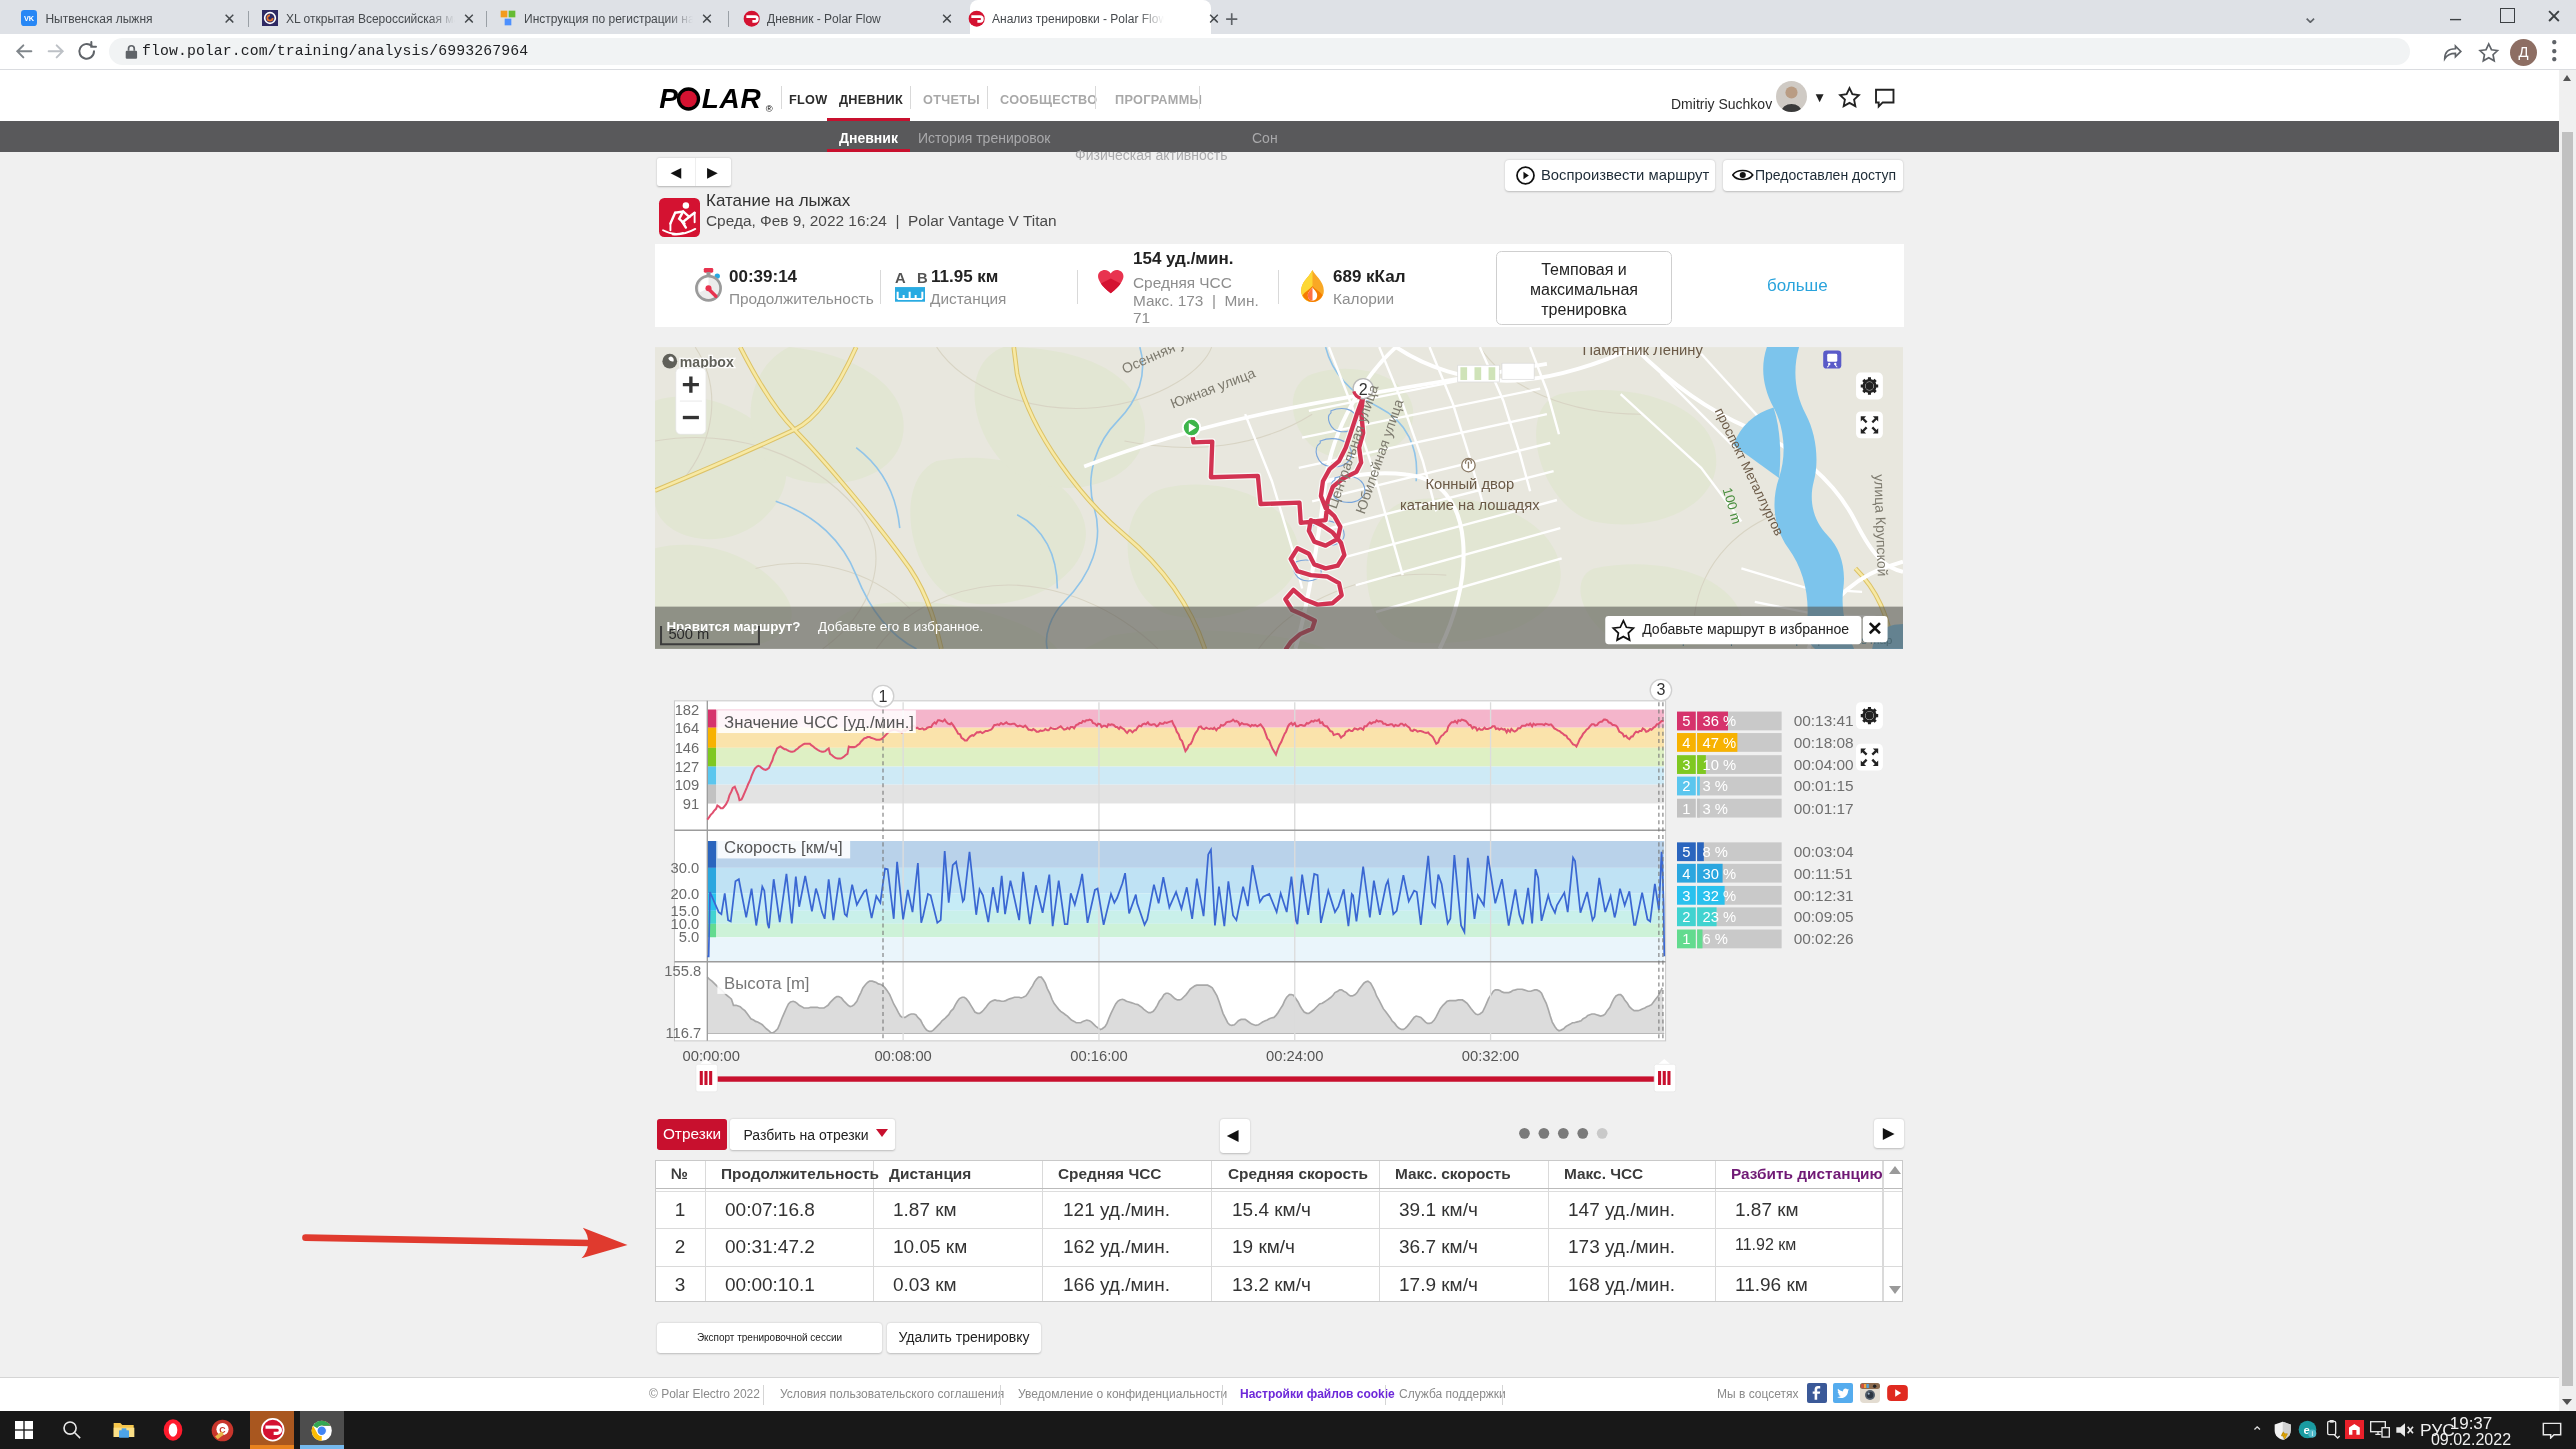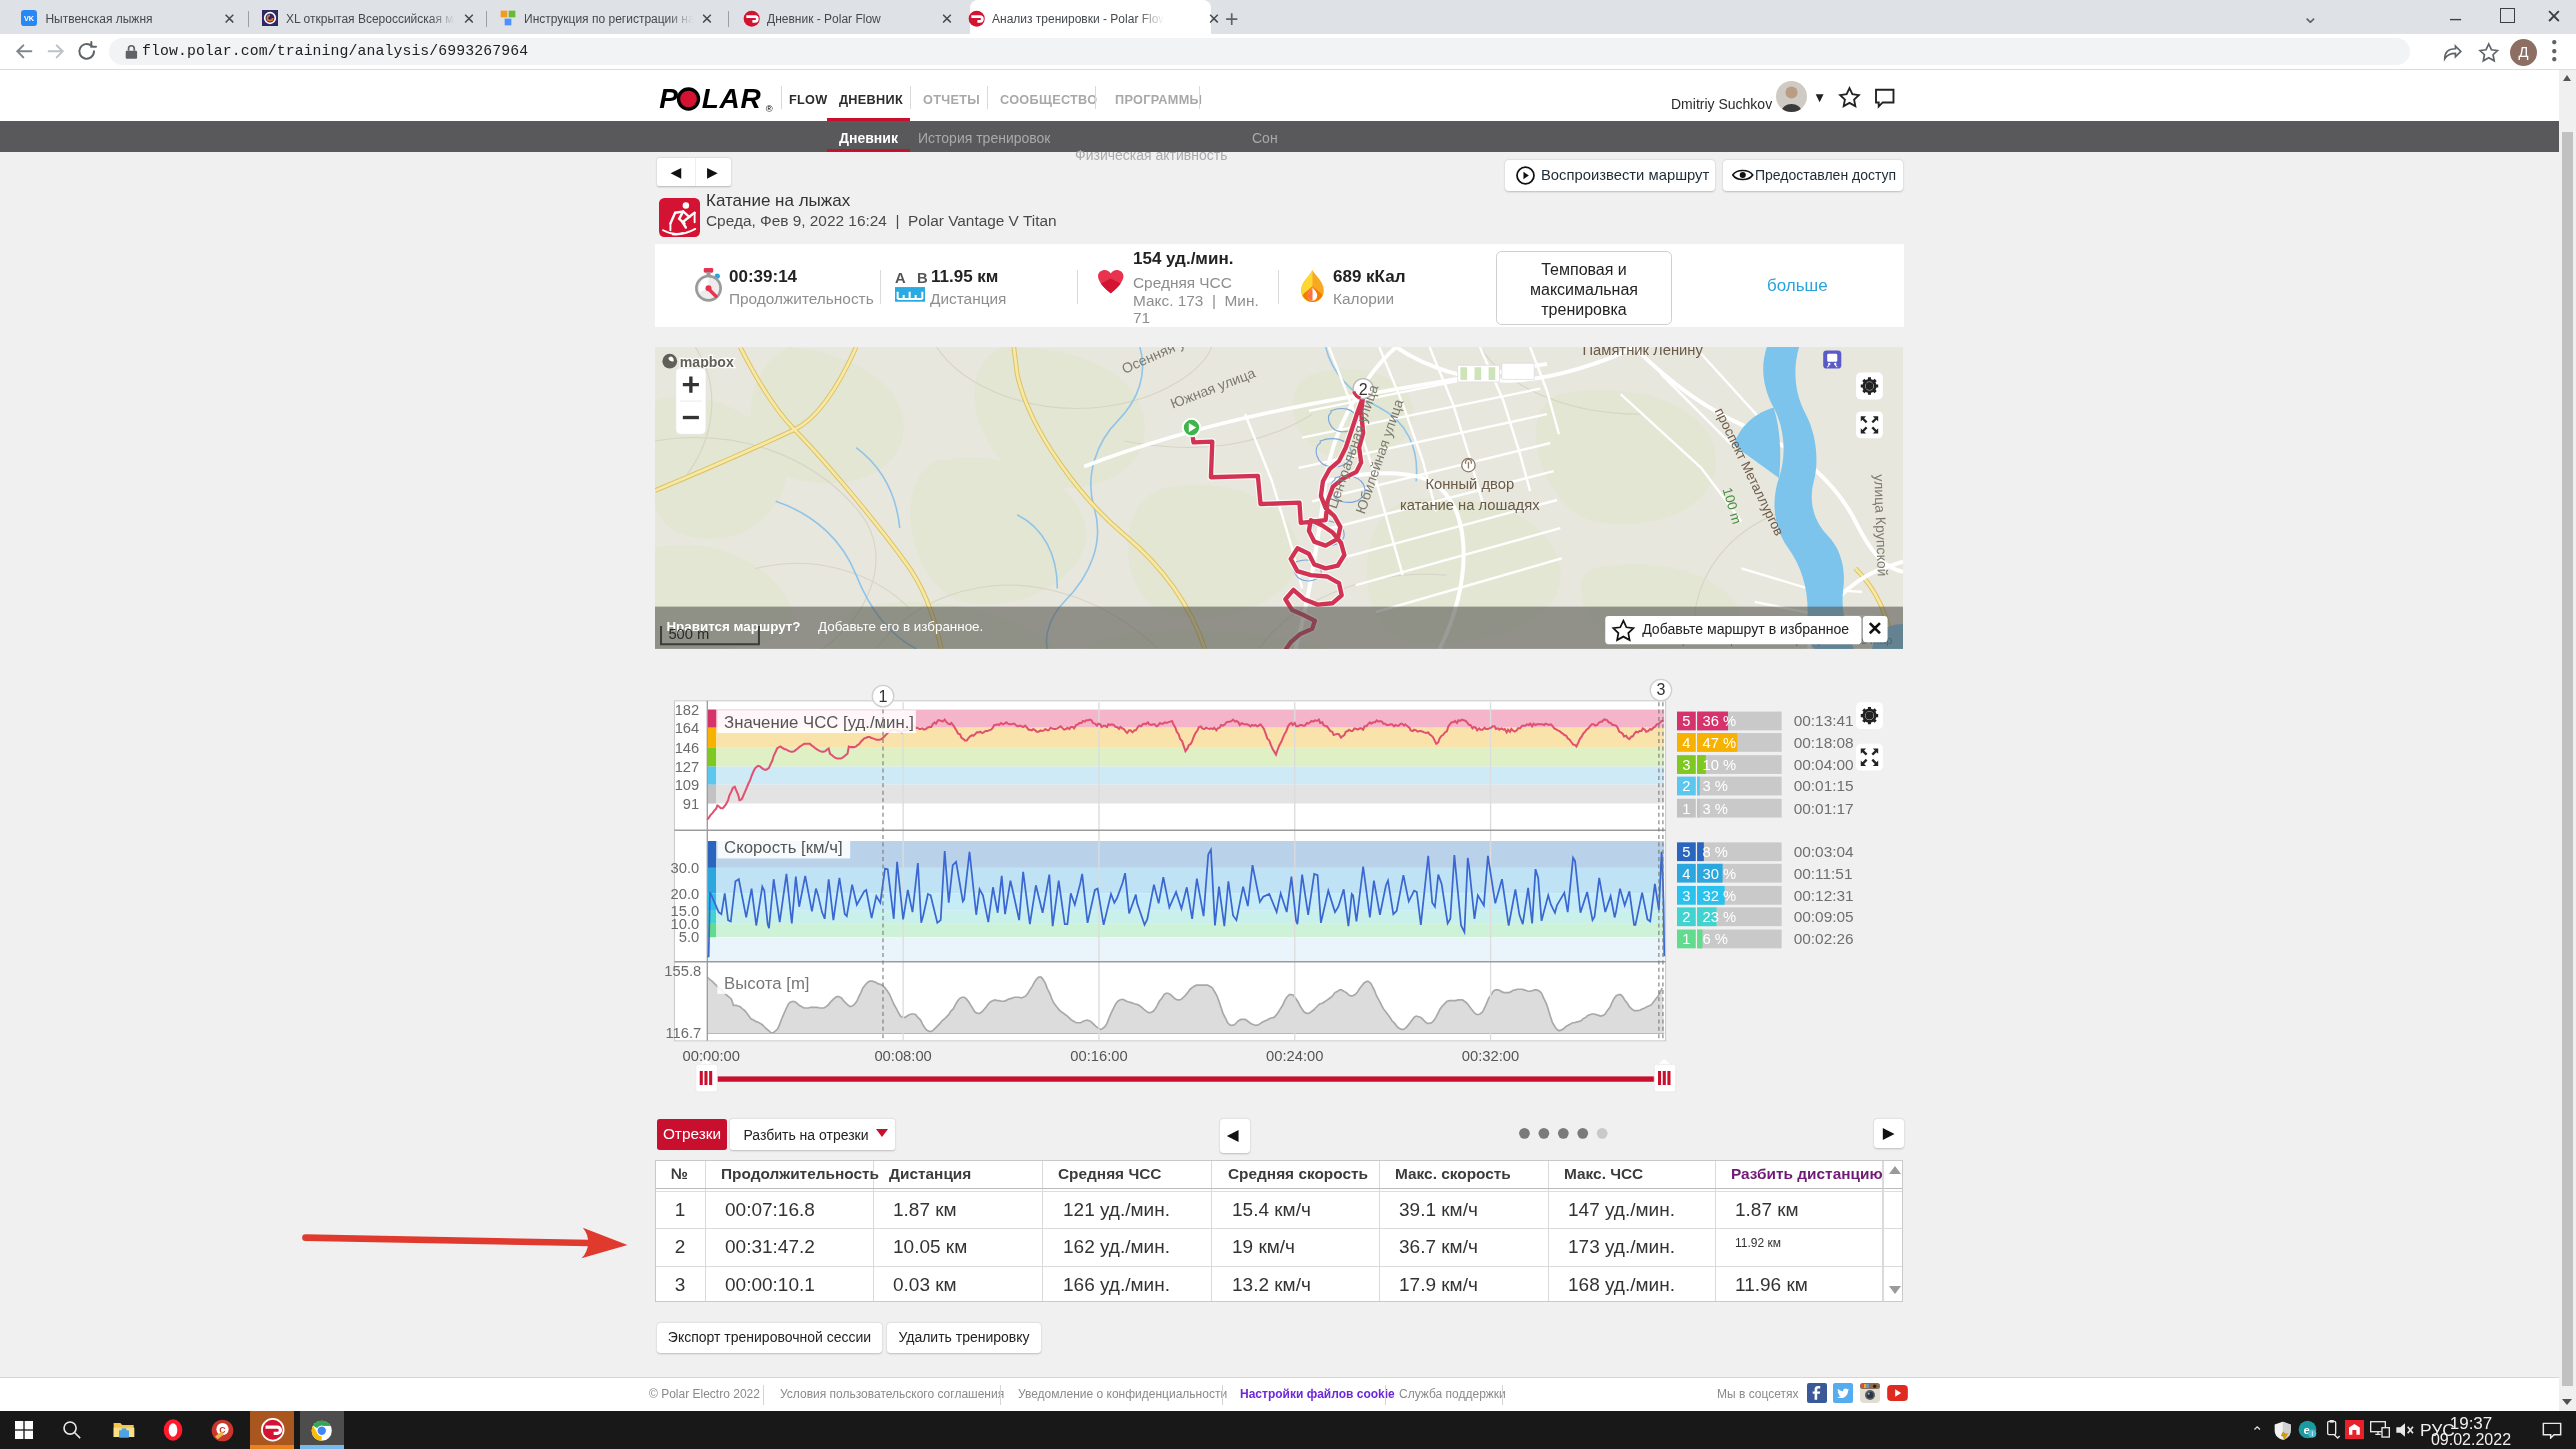--- a/index.html
+++ b/index.html
@@ -648,40 +648,40 @@
 <div style="position:absolute;left:912px;top:38px;font-size:19px;color:#333;white-space:nowrap;">147 уд./мин.</div>
 <div style="position:absolute;left:1079px;top:38px;font-size:19px;color:#333;white-space:nowrap;">1.87 км</div>
 <div style="position:absolute;left:0;top:105px;width:1246px;height:0.7px;background:#dadada;"></div>
 <div style="position:absolute;left:0px;top:75px;width:48px;font-size:19px;color:#333;text-align:center;">2</div>
 <div style="position:absolute;left:69px;top:75px;font-size:19px;color:#333;white-space:nowrap;">00:31:47.2</div>
 <div style="position:absolute;left:237px;top:75px;font-size:19px;color:#333;white-space:nowrap;">10.05 км</div>
 <div style="position:absolute;left:407px;top:75px;font-size:19px;color:#333;white-space:nowrap;">162 уд./мин.</div>
 <div style="position:absolute;left:576px;top:75px;font-size:19px;color:#333;white-space:nowrap;">19 км/ч</div>
 <div style="position:absolute;left:743px;top:75px;font-size:19px;color:#333;white-space:nowrap;">36.7 км/ч</div>
 <div style="position:absolute;left:912px;top:75px;font-size:19px;color:#333;white-space:nowrap;">173 уд./мин.</div>
-<div style="position:absolute;left:1079px;top:75px;font-size:12px;color:#333;white-space:nowrap;">11.92 км</div>
+<div style="position:absolute;left:1079px;top:75px;font-size:16px;color:#333;white-space:nowrap;">11.92 км</div>
 <div style="position:absolute;left:0px;top:113px;width:48px;font-size:19px;color:#333;text-align:center;">3</div>
 <div style="position:absolute;left:69px;top:113px;font-size:19px;color:#333;white-space:nowrap;">00:00:10.1</div>
 <div style="position:absolute;left:237px;top:113px;font-size:19px;color:#333;white-space:nowrap;">0.03 км</div>
 <div style="position:absolute;left:407px;top:113px;font-size:19px;color:#333;white-space:nowrap;">166 уд./мин.</div>
 <div style="position:absolute;left:576px;top:113px;font-size:19px;color:#333;white-space:nowrap;">13.2 км/ч</div>
 <div style="position:absolute;left:743px;top:113px;font-size:19px;color:#333;white-space:nowrap;">17.9 км/ч</div>
 <div style="position:absolute;left:912px;top:113px;font-size:19px;color:#333;white-space:nowrap;">168 уд./мин.</div>
 <div style="position:absolute;left:1079px;top:113px;font-size:19px;color:#333;white-space:nowrap;">11.96 км</div>
 <div style="position:absolute;left:1227px;top:0;width:1.3px;height:140px;background:#dadada;"></div>
 <div style="position:absolute;left:1233px;top:5.4px;width:0;height:0;border-left:6px solid transparent;border-right:6px solid transparent;border-bottom:8px solid #9a9a9a;"></div>
 <div style="position:absolute;left:1233px;top:125px;width:0;height:0;border-left:6px solid transparent;border-right:6px solid transparent;border-top:8px solid #9a9a9a;"></div>
 </div>
 
 <svg class="abs" style="left:295px;top:1221px;" width="349" height="40" viewBox="0 0 520 60">
  <path d="M14 25 L440 33" stroke="#e03a2e" stroke-width="10" stroke-linecap="round" fill="none"></path>
  <path d="M430 10 L497 36 L428 56 C440 44 442 24 430 10 Z" fill="#e03a2e"></path>
 </svg>
 
-<div class="abs" style="left:657px;top:1323px;width:225px;height:29.5px;background:#fff;border-radius:3.4px;box-shadow:0 0.7px 2px rgba(0,0,0,0.22);font-size:14px;color:#222;text-align:center;line-height:29px;white-space:nowrap;">Экспорт тренировочной сессии</div>
+<div class="abs" style="left:657px;top:1323px;width:225px;height:29.5px;background:#fff;border-radius:3.4px;box-shadow:0 0.7px 2px rgba(0,0,0,0.22);font-size:10px;color:#222;text-align:center;line-height:29px;white-space:nowrap;">Экспорт тренировочной сессии</div>
 <div class="abs" style="left:887px;top:1323px;width:154px;height:29.5px;background:#fff;border-radius:3.4px;box-shadow:0 0.7px 2px rgba(0,0,0,0.22);font-size:14px;color:#222;text-align:center;line-height:29px;white-space:nowrap;">Удалить тренировку</div>
 
 <div class="abs" style="left:0px;top:1377px;width:2559px;height:34px;background:#fff;border-top:1.3px solid #d5d5d5;">
  <div style="position:absolute;left:649px;top:9.4px;font-size:12px;color:#8a8a8a;white-space:nowrap;">© Polar Electro 2022</div>
  <div style="position:absolute;left:763px;top:6.7px;width:1.3px;height:20px;background:#d5d5d5;"></div>
  <div style="position:absolute;left:780px;top:9.4px;font-size:12px;color:#8a8a8a;white-space:nowrap;">Условия пользовательского соглашения</div>
  <div style="position:absolute;left:1000px;top:6.7px;width:1.3px;height:20px;background:#d5d5d5;"></div>
  <div style="position:absolute;left:1018px;top:9.4px;font-size:12px;color:#8a8a8a;white-space:nowrap;">Уведомление о конфиденциальности</div>
  <div style="position:absolute;left:1222px;top:6.7px;width:1.3px;height:20px;background:#d5d5d5;"></div>
  <div style="position:absolute;left:1240px;top:9.4px;font-size:12px;color:#6d28d9;white-space:nowrap;font-weight:bold;">Настройки файлов cookie</div>

